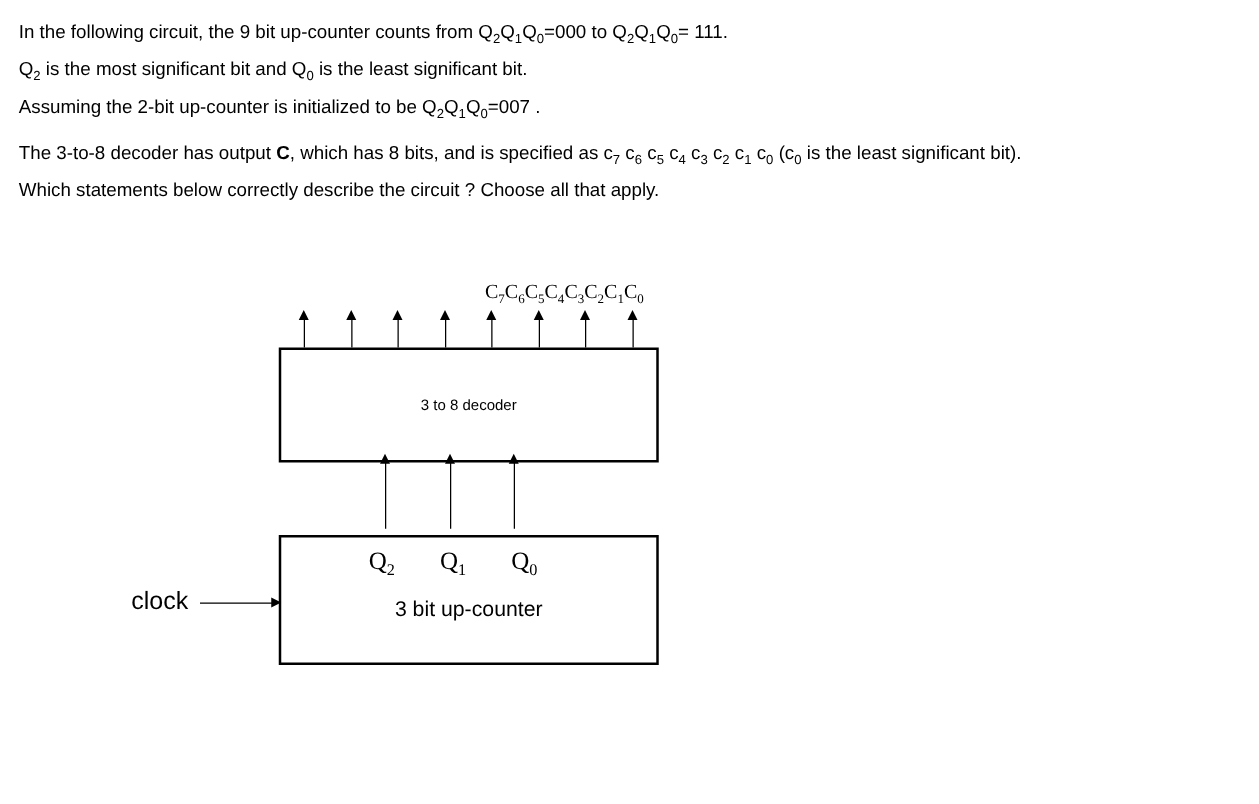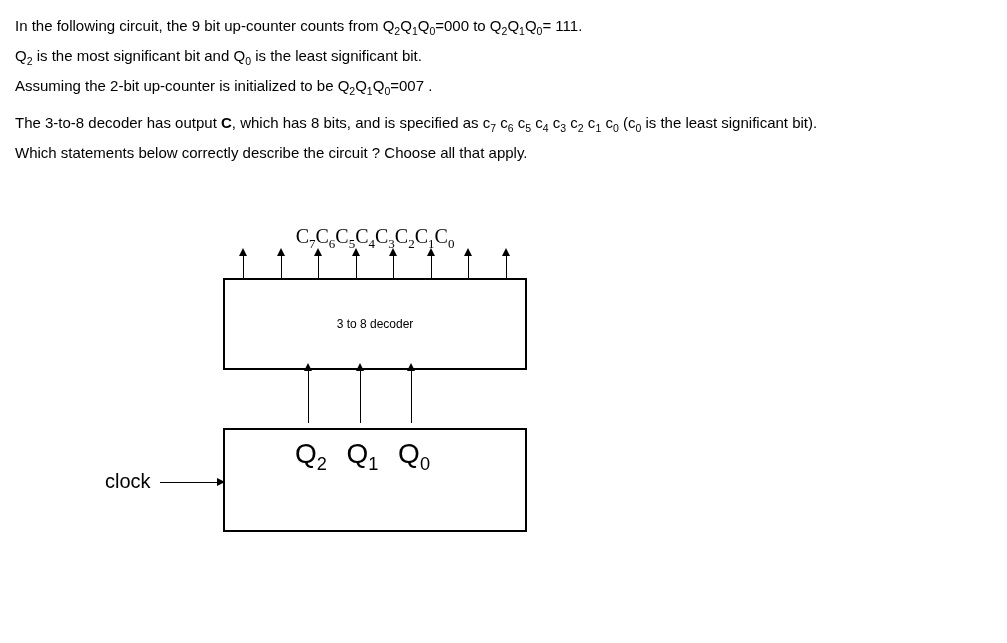--- a/index.html
+++ b/index.html
@@ -28,23 +28,23 @@
       position: relative;
       width: 500px;
       height: 380px;
     }
     .outputs-row {
       position: absolute;
       top: 0;
       left: 130px;
       width: 280px;
       display: flex;
-      justify-content: center;
+      justify-content: flex-end;
       font-family: 'Cambria Math', 'Times New Roman', serif;
-      font-size: 20px;
+      font-size: 16px;
     }
     .output-label sub {
       font-size: 0.65em;
     }
     .output-arrows {
       position: absolute;
       top: 28px;
       left: 130px;
       width: 280px;
       display: flex;
@@ -103,22 +103,22 @@
       border-right: 4.5px solid transparent;
       border-bottom: 8px solid #000;
     }
     .inputs-row {
       position: absolute;
       top: 212px;
       left: 188px;
       width: 135px;
       display: flex;
       justify-content: space-between;
-      font-family: Liberation Sans, sans-serif;
-      font-size: 28px;
+      font-family: Liberation Serif, serif;
+      font-size: 20px;
     }
     .counter-box {
       position: absolute;
       top: 203px;
       left: 118px;
       width: 300px;
       height: 100px;
       border: 2px solid #000;
       font-family: Arial, sans-serif;
       font-size: 17px;
@@ -199,16 +199,17 @@
     <div class="arrow-up-long"></div>
     <div class="arrow-up-long"></div>
     <div class="arrow-up-long"></div>
   </div>
   <div class="counter-box">
     <div class="inputs-row" style="position:absolute; top:8px; left:70px;">
       <span class="output-label"><span>Q</span><sub>2</sub></span>
       <span class="output-label"><span>Q</span><sub>1</sub></span>
       <span class="output-label"><span>Q</span><sub>0</sub></span>
     </div>
+    <div class="counter-label">3 bit up-counter</div>
   </div>
   <div class="clock-label">clock</div>
   <div class="clock-arrow"></div>
 </div>
 
 </body></html>

